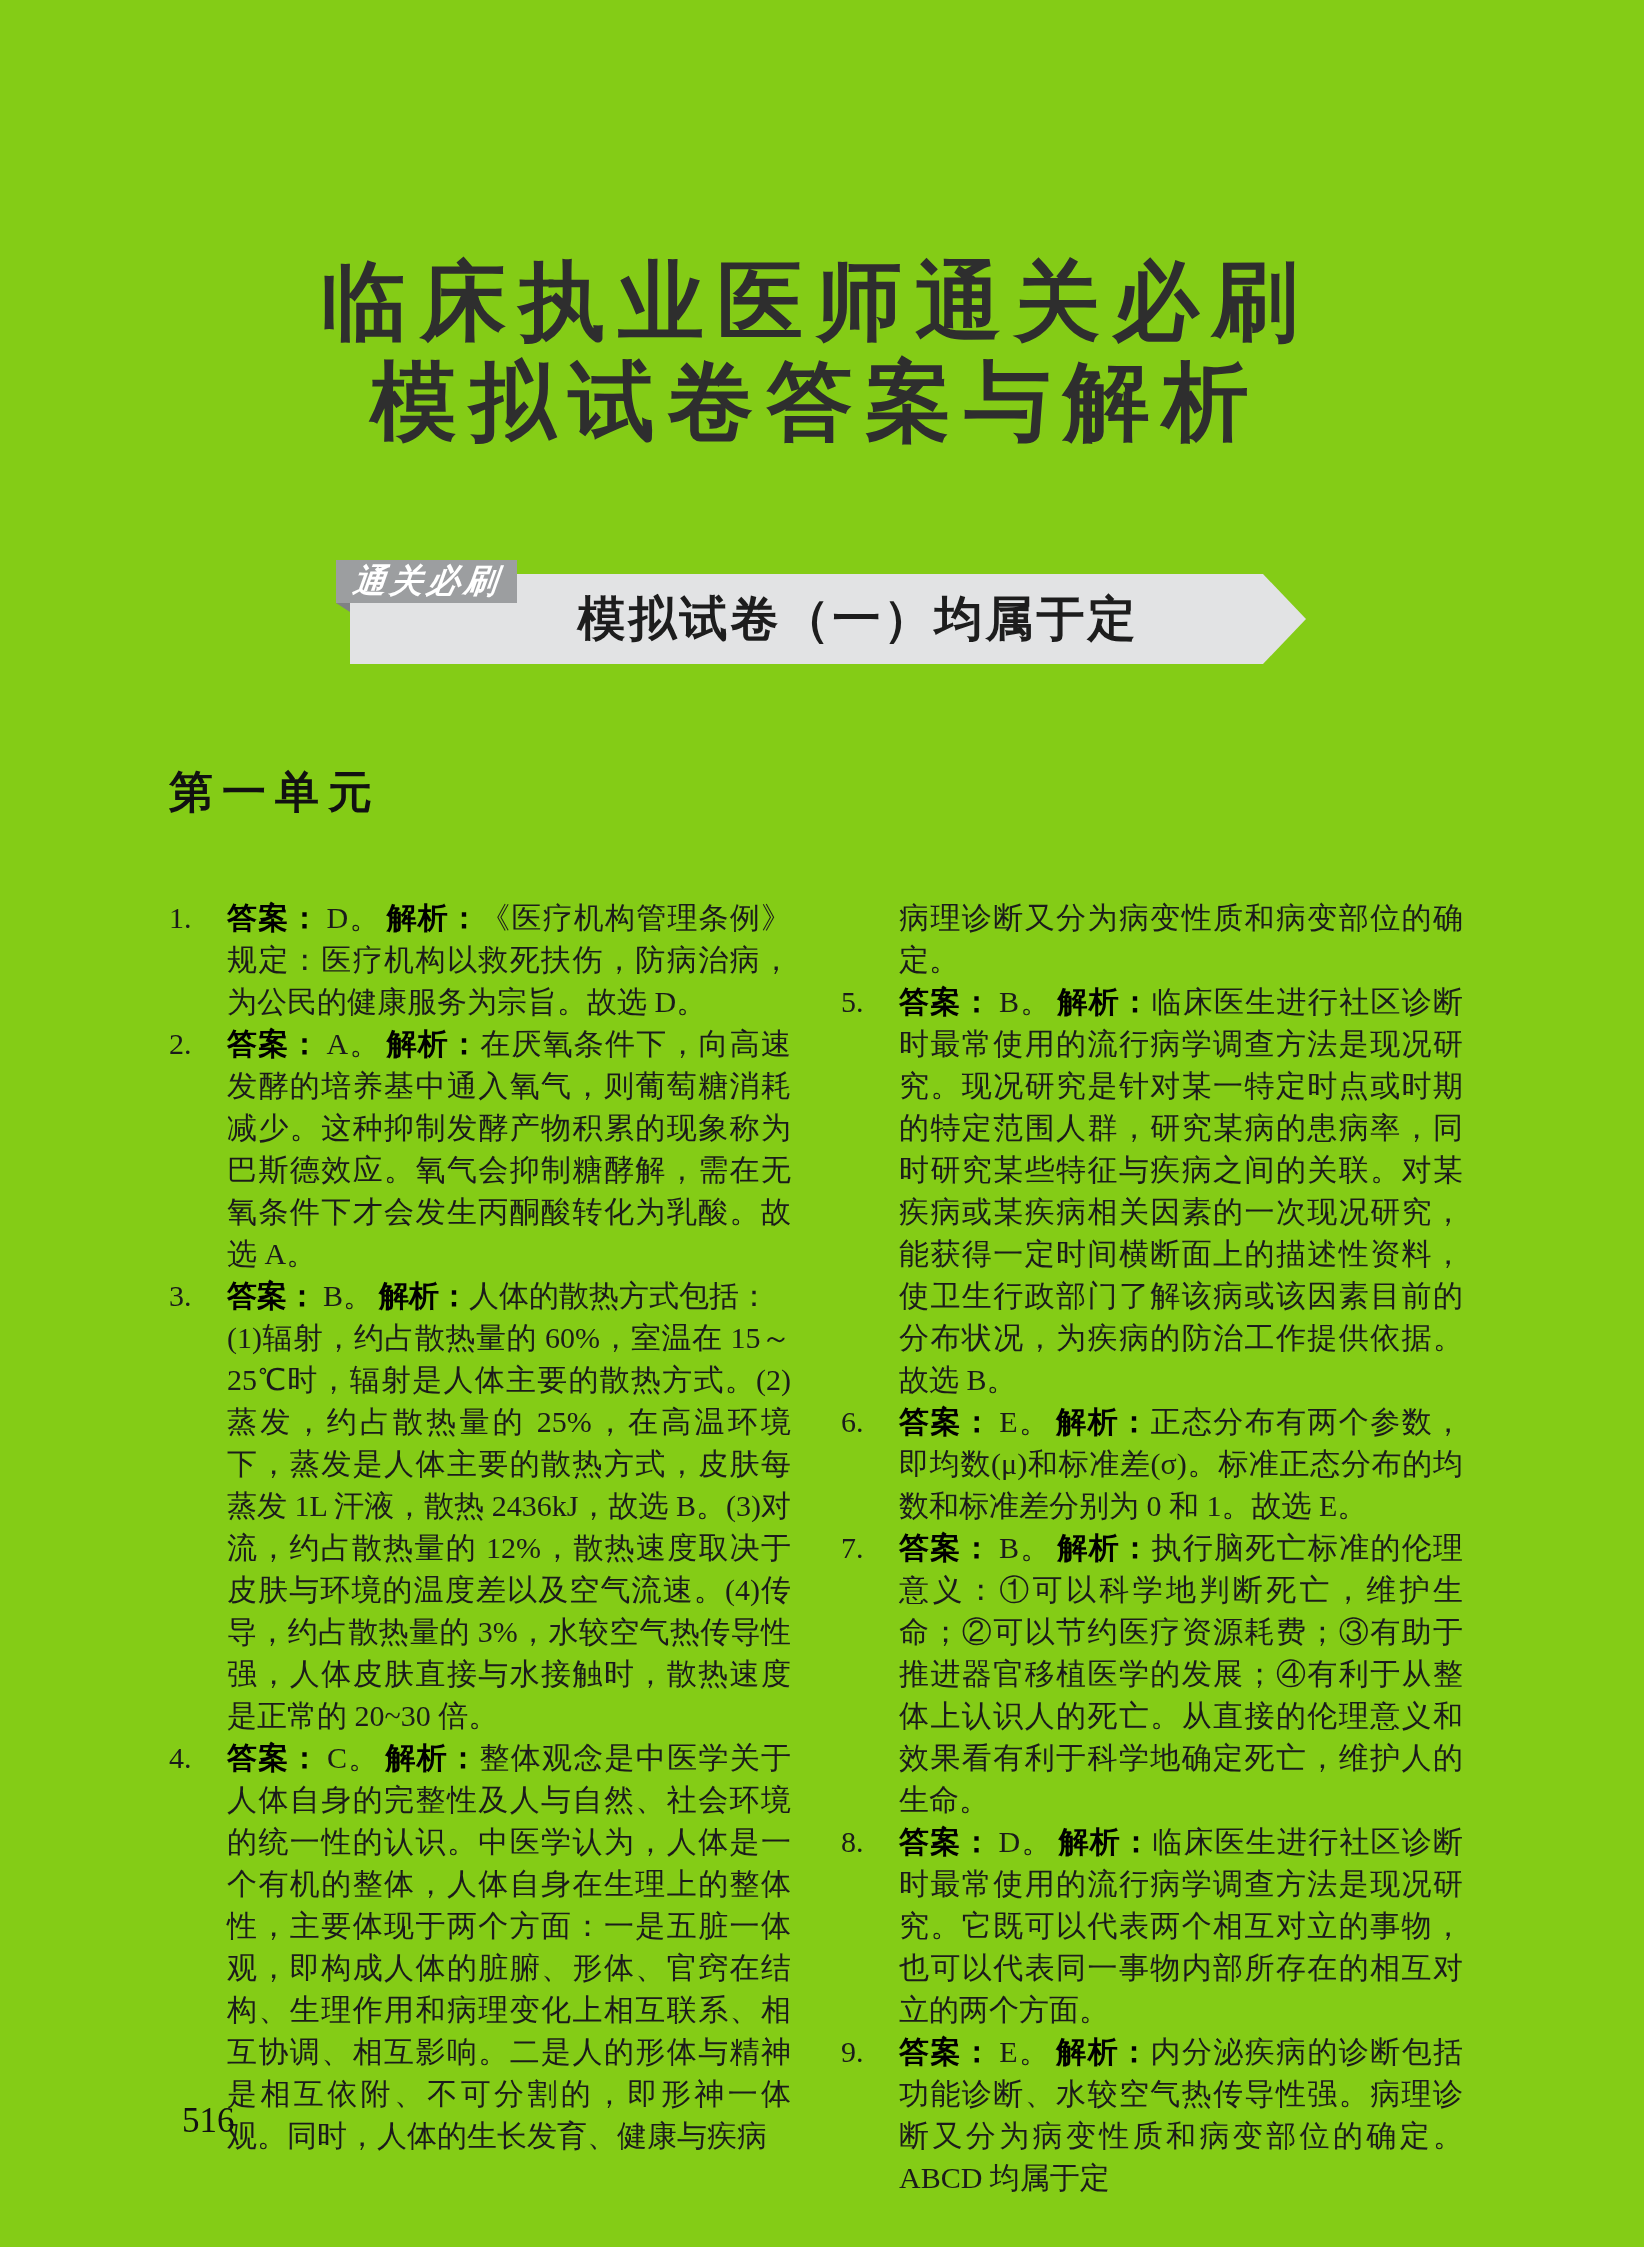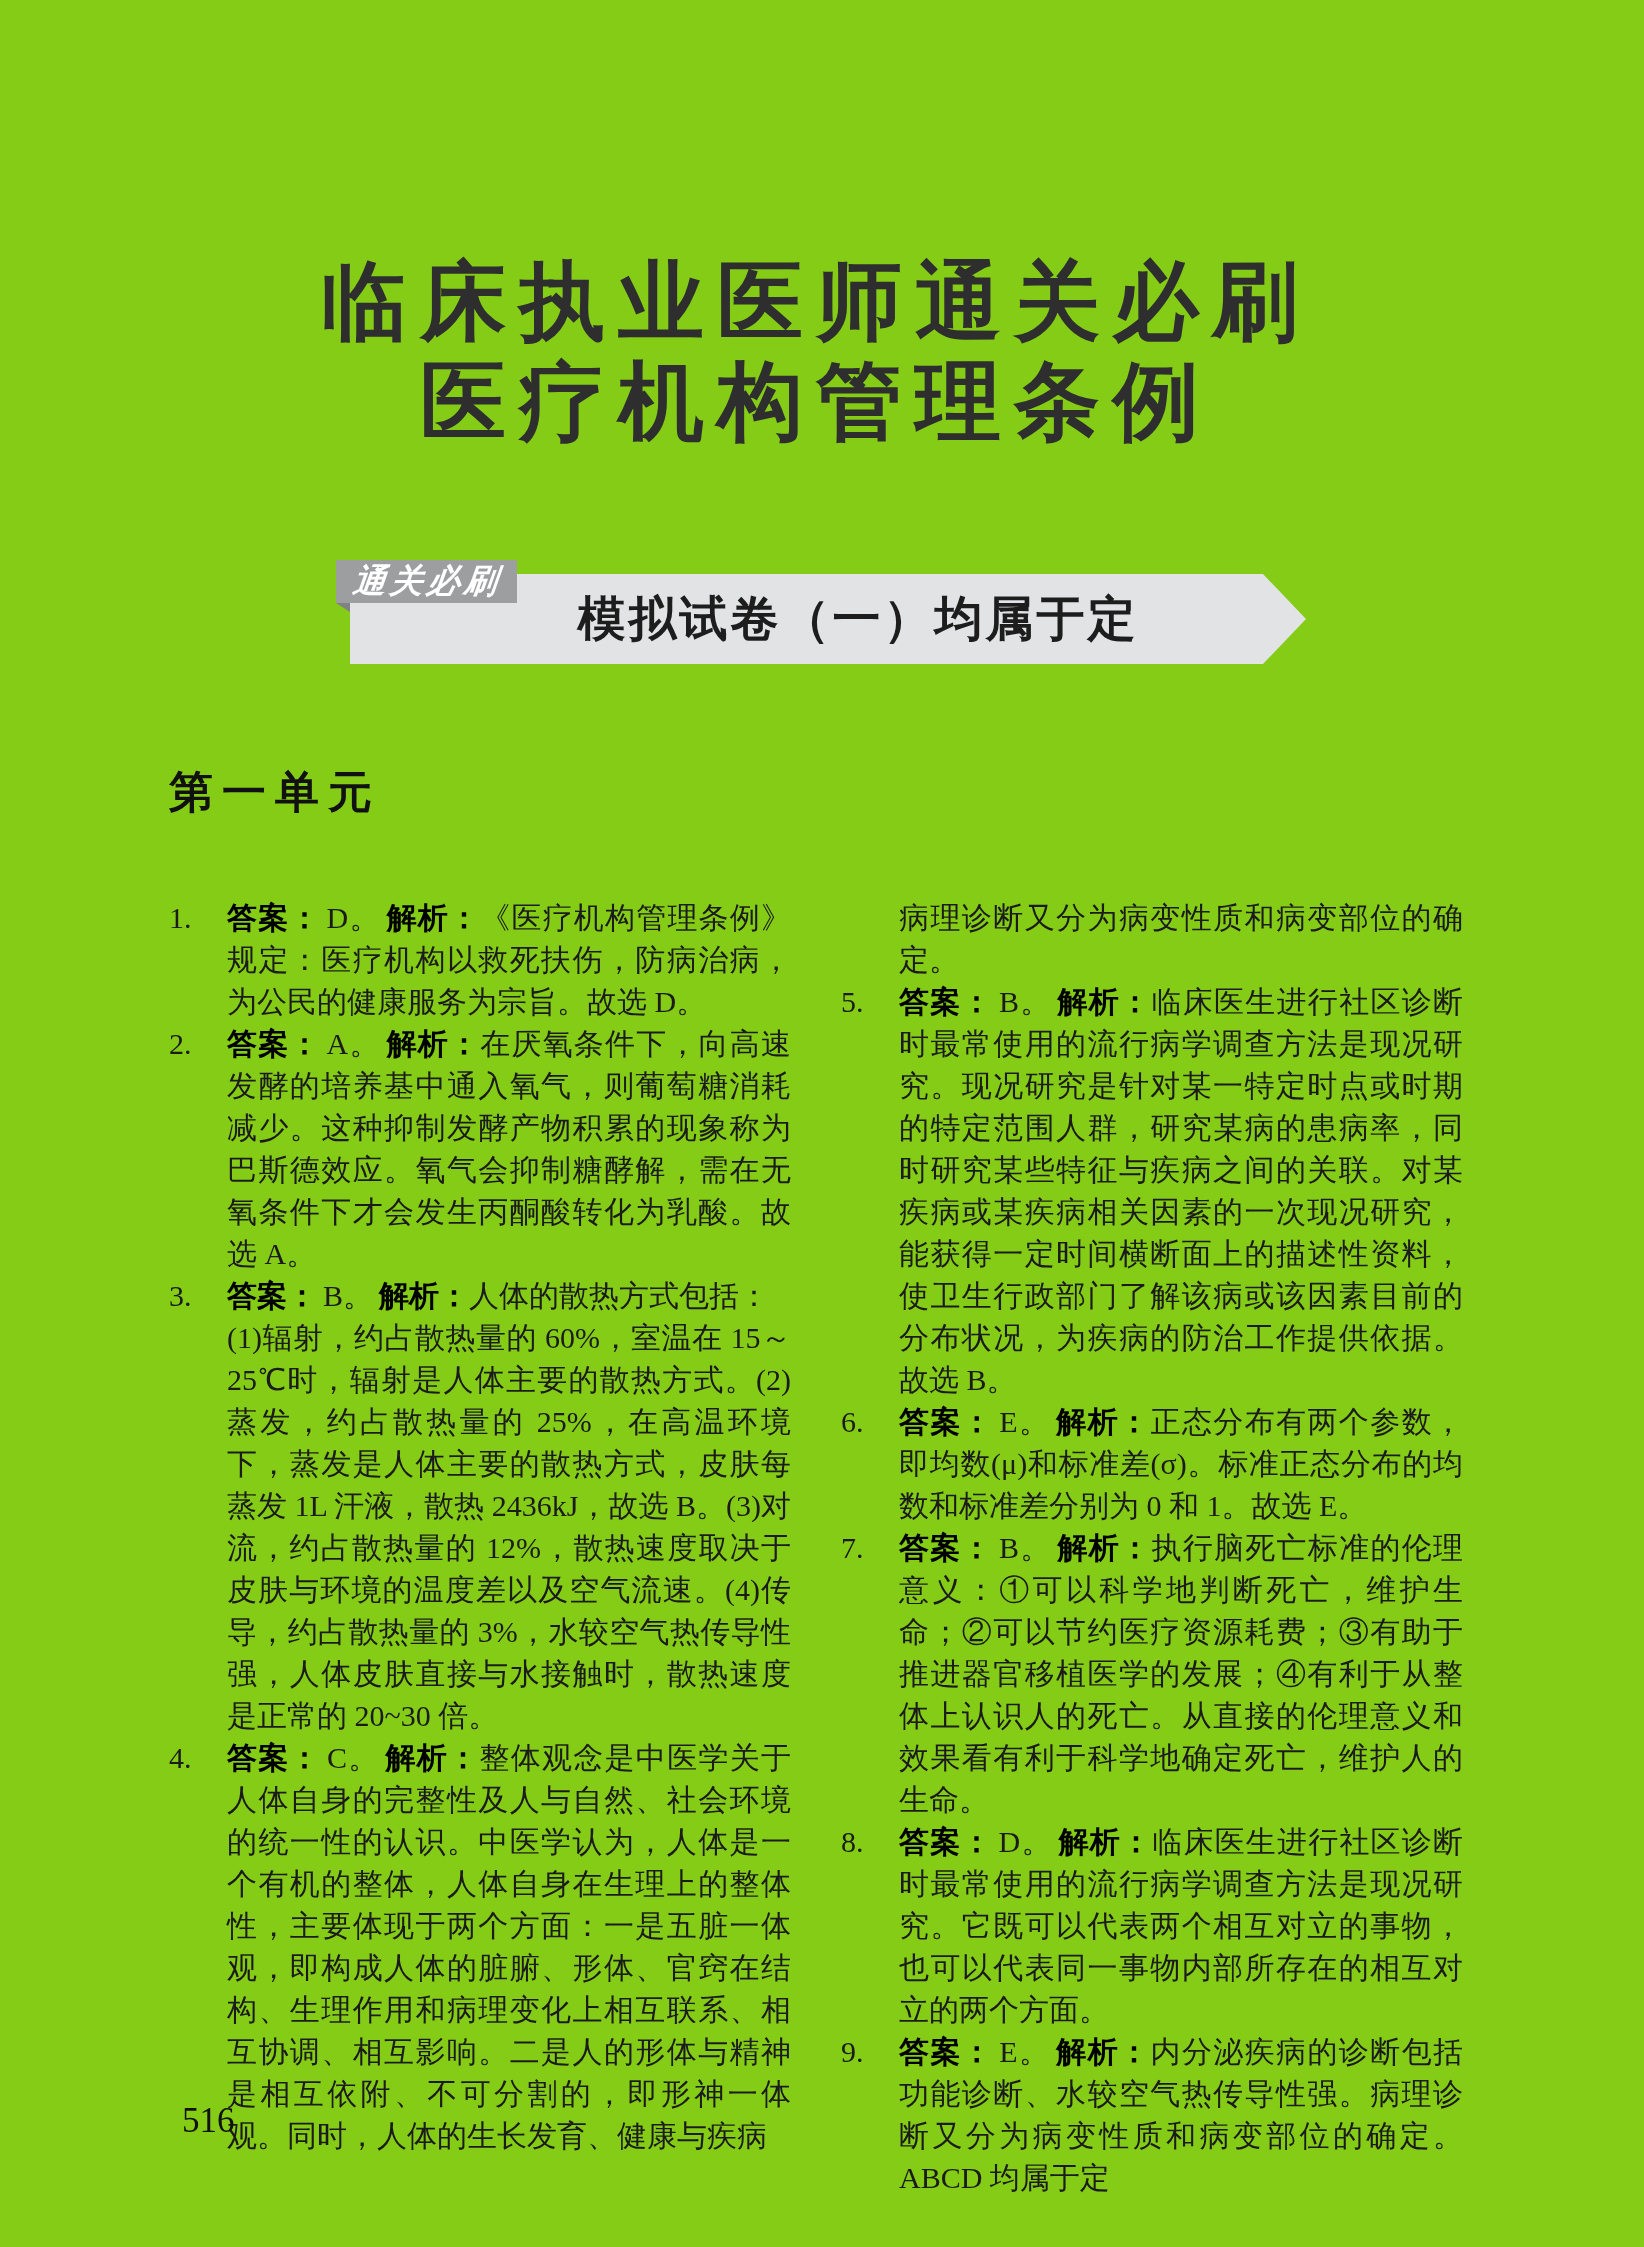--- a/index.html
+++ b/index.html
@@ -118,21 +118,21 @@
   }
 </style>
 </head>
 <body>
 
 <div class="page">
   <div class="content">
 
     <h1 class="book-title">
       <span class="tline">临床执业医师通关必刷</span>
-      <span class="tline">医疗机构管理条例</span>
+      <span class="tline">模拟试卷答案与解析</span>
     </h1>
 
     <div class="banner">
       <div class="banner-badge" style="background: rgb(156, 158, 160);">
         <span class="badge-text">通关必刷</span>
       </div>
       <div class="badge-fold" style="background: rgb(127, 129, 131);"></div>
       <div class="banner-bar" style="background: rgb(226, 227, 228);">
         <span class="banner-heading">模拟试卷（一）均属于定</span>
       </div>

